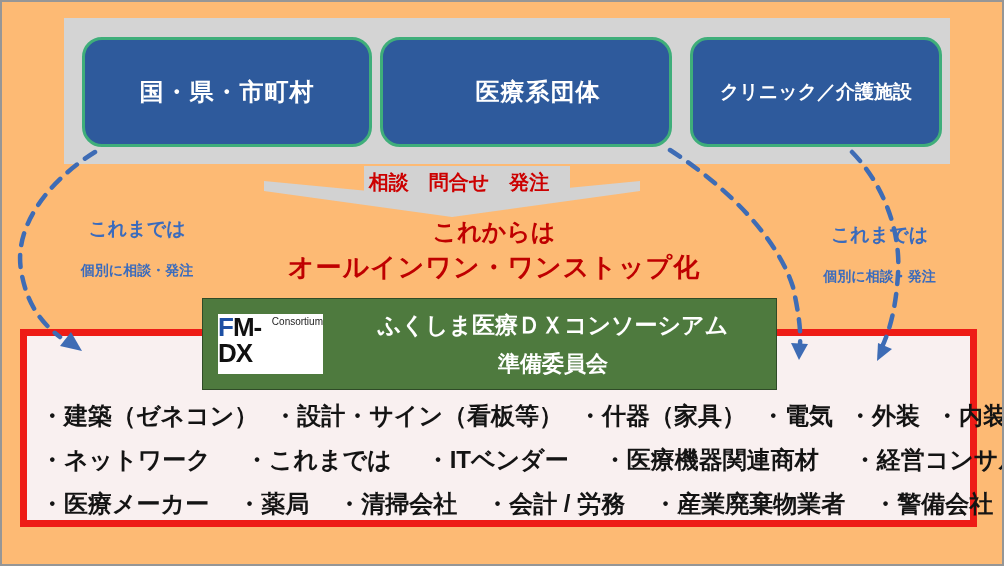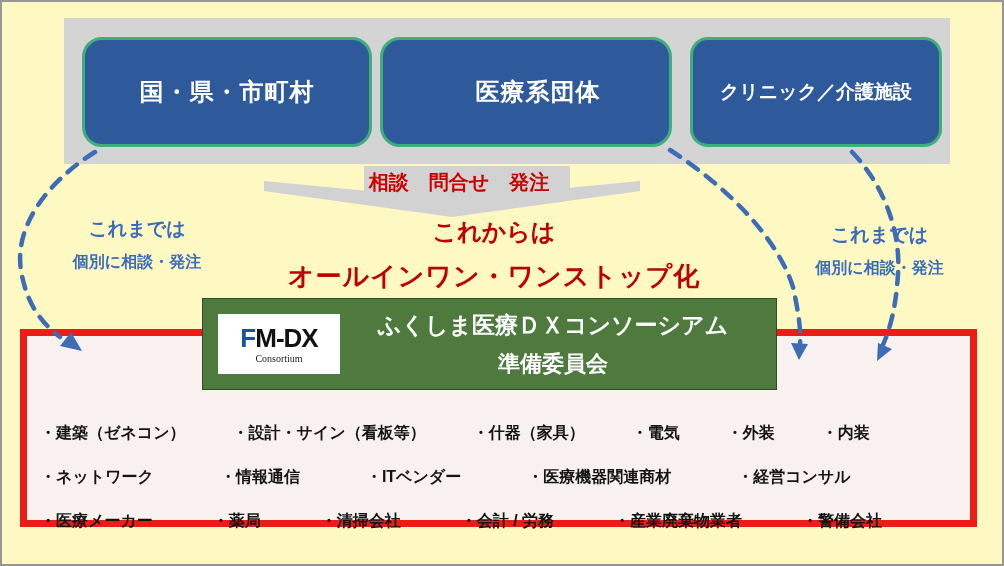--- a/index.html
+++ b/index.html
@@ -1,19 +1,19 @@
 <!DOCTYPE html>
 <html><head>
 <meta charset="utf-8">
 <style>
   * { margin:0; padding:0; box-sizing:border-box; }
   body { background:#fff; font-family:"Liberation Sans","DejaVu Sans",sans-serif; }
   .frame {
     position:relative; width:1004px; height:566px;
-    background:#fef9c3; border:2px solid #969696; overflow:hidden;
+    background:#fdba74; border:2px solid #969696; overflow:hidden;
   }
   .band {
     position:absolute; left:62px; top:16px; width:886px; height:146px;
     background:#d4d4d4;
   }
   .topbox {
     position:absolute; top:35px; height:110px;
     background:#2e5a9c; border:3px solid #3fae7a; border-radius:20px;
     display:flex; align-items:center; justify-content:center;
     color:#ffffff; font-weight:bold; font-size:24px; letter-spacing:1px;
@@ -27,56 +27,56 @@
   }
   .banner-label {
     position:absolute; left:362px; top:164px; width:190px; height:33px;
     display:flex; align-items:center; justify-content:center;
     color:#cc0000; font-weight:bold; font-size:20px; z-index:6;
   }
   .past {
     position:absolute; text-align:center; color:#3a6bbd; font-weight:bold; z-index:4;
   }
   .past .l1 { font-size:19px; }
-  .past .l2 { font-size:16px; margin-top:10px; }
+  .past .l2 { font-size:14px; margin-top:20px; }
   .past.left  { left:35px;  top:214px; width:200px; }
   .past.right { left:785px; top:220px; width:185px; }
   .future {
     position:absolute; left:242px; top:214px; width:500px;
     text-align:center; color:#bf0000; font-weight:bold; z-index:4;
   }
   .future .l1 { font-size:24px; }
-  .future .l2 { font-size:26px; margin-top:11px; letter-spacing:1px; }
+  .future .l2 { font-size:26px; margin-top:2px; letter-spacing:1px; }
   .redbox {
     position:absolute; left:18px; top:327px; width:957px; height:198px;
     background:#f9f0f0; border:7px solid #ee1c16; z-index:1;
   }
   .greenbox {
     position:absolute; left:200px; top:296px; width:575px; height:92px;
     background:#4e7a3e; border:1px solid #2f4b27; z-index:2;
   }
   .logo {
-    position:absolute; left:15px; top:15px; width:122px; height:60px;
-    background:#ffffff; display:flex; flex-direction:column;
-    align-items:center; justify-content:center;
+    position:absolute; left:15px; top:15px; width:105px; height:60px;
+    background:#ffffff; display:flex; flex-direction:row;
+    align-items:flex-start; justify-content:center;
   }
   .logo .main { font-size:26px; font-weight:bold; letter-spacing:-1px; color:#111; line-height:1; }
   .logo .main .f { color:#1d4fa3; }
-  .logo .sub { font-family:Liberation Serif, serif; font-size:10px; color:#222; margin-top:2px; }
+  .logo .sub { font-family:Liberation Sans, sans-serif; font-size:10px; color:#222; margin-top:2px; }
   .gtitle {
     position:absolute; left:130px; top:0; width:440px; height:90px;
     display:flex; flex-direction:column; align-items:center; justify-content:center;
     gap:8px; color:#ffffff; font-weight:bold;
   }
   .gtitle .t1 { font-size:23px; }
   .gtitle .t2 { font-size:22px; }
   .vendor-rows { position:absolute; left:38px; top:398px; width:900px; z-index:3; }
   .vendor-row {
-    display:flex; align-items:flex-end; height:44px;
-    font-size:16px; font-weight:bold; color:#141414; white-space:nowrap;gap:32px;
+    display:flex; align-items:flex-start; height:44px;
+    font-size:24px; font-weight:bold; color:#141414; white-space:nowrap;
   }
   .vendor-row:nth-child(1) .vendor-item { margin-right:15px; }
   .vendor-row:nth-child(2) .vendor-item { margin-right:34px; }
   .vendor-row:nth-child(3) .vendor-item { margin-right:28px; }
 </style>
 </head>
 <body>
 
 <div class="frame">
 
@@ -109,21 +109,21 @@
       <div class="vendor-row">
         <span class="vendor-item">・建築（ゼネコン）</span>
         <span class="vendor-item">・設計・サイン（看板等）</span>
         <span class="vendor-item">・什器（家具）</span>
         <span class="vendor-item">・電気</span>
         <span class="vendor-item">・外装</span>
         <span class="vendor-item">・内装</span>
       </div>
       <div class="vendor-row">
         <span class="vendor-item">・ネットワーク</span>
-        <span class="vendor-item">・情報通信</span>
+        <span class="vendor-item">・これまでは</span>
         <span class="vendor-item">・ITベンダー</span>
         <span class="vendor-item">・医療機器関連商材</span>
         <span class="vendor-item">・経営コンサル</span>
       </div>
       <div class="vendor-row">
         <span class="vendor-item">・医療メーカー</span>
         <span class="vendor-item">・薬局</span>
         <span class="vendor-item">・清掃会社</span>
         <span class="vendor-item">・会計 / 労務</span>
         <span class="vendor-item">・産業廃棄物業者</span>

